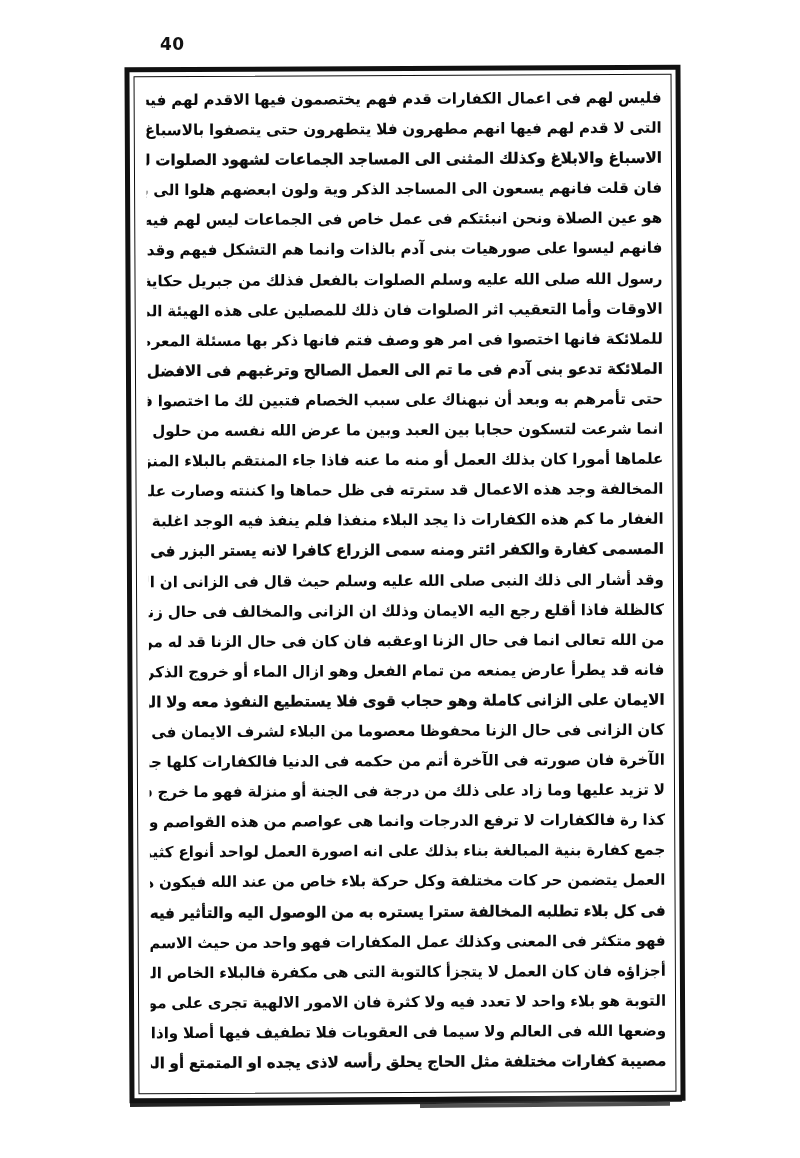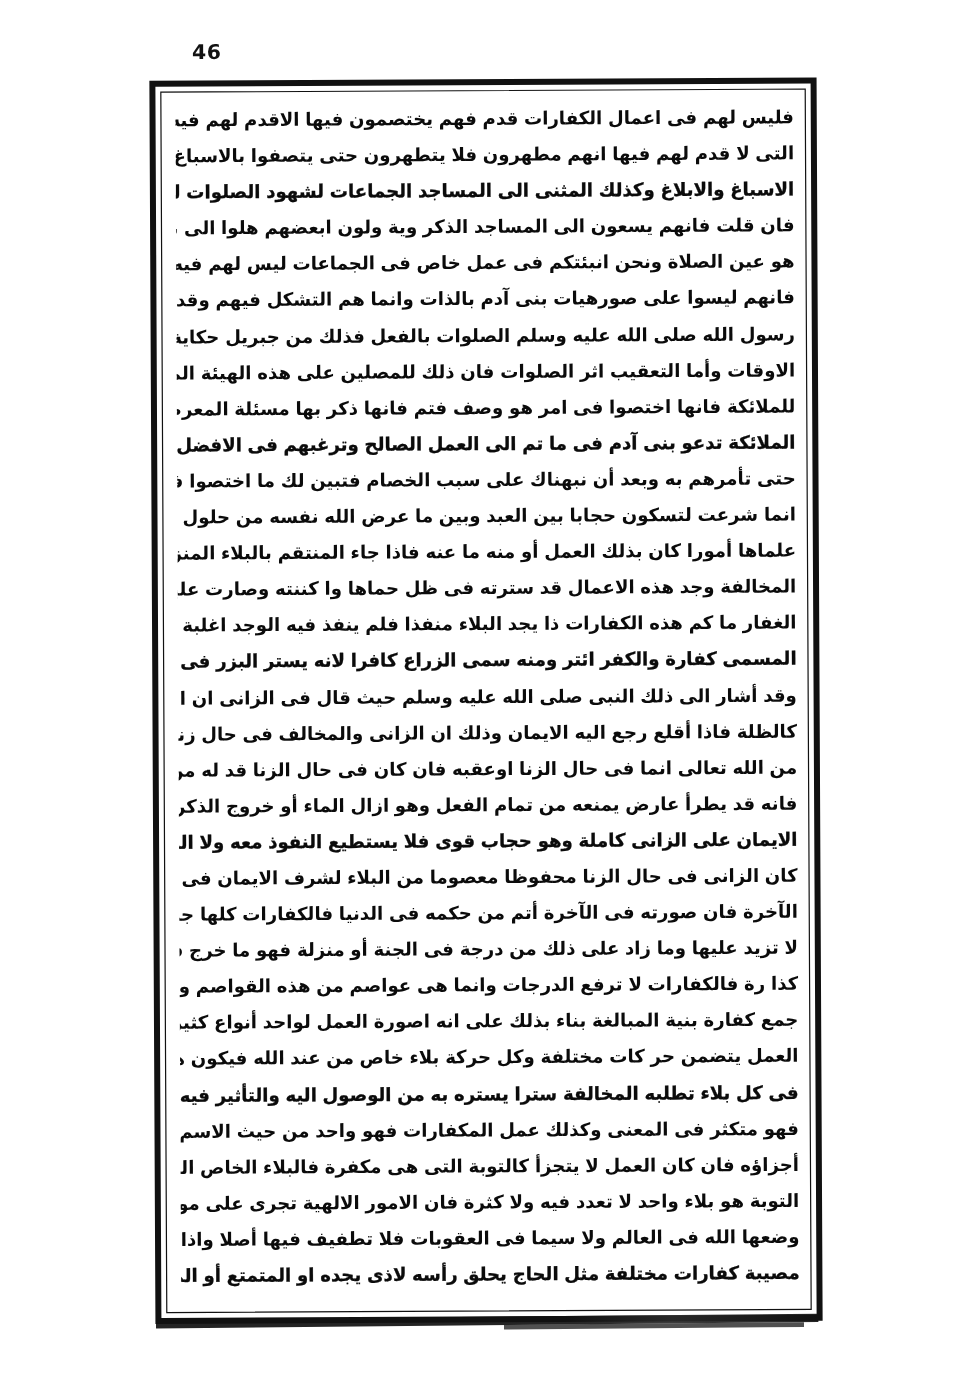--- a/index.html
+++ b/index.html
@@ -118,21 +118,21 @@
     transform: rotate(-0.5deg);
     transform-origin: left center;
     opacity: 0.75;
   }
 </style>
 </head>
 <body>
 
 <div id="page">
 
-  <div id="folio">46</div>
+  <div id="folio">40</div>
 
   <div id="frame-outer">
     <div id="frame-inner">
 
       <div id="textblock">
         <span class="line">فليس لهم فى اعمال الكفارات قدم فهم يختصمون فيها الاقدم لهم فيه وكذلك ما بقى من الاعمال</span>
         <span class="line">التى لا قدم لهم فيها انهم مطهرون فلا يتطهرون حتى يتصفوا بالاسباغ والابلاغ فى ذلك وغير</span>
         <span class="line heavy">الاسباغ والابلاغ وكذلك المثنى الى المساجد الجماعات لشهود الصلوات ليس لهم هذا العمل</span>
         <span class="line">فان قلت فانهم يسعون الى المساجد الذكر وية ولون ابعضهم هلوا الى بغيتكم فاعلم ان الذكر كما</span>
         <span class="line">هو عين الصلاة ونحن انبئتكم فى عمل خاص فى الجماعات ليس لهم فيه دخول مثل ما لبنى آدم</span>

